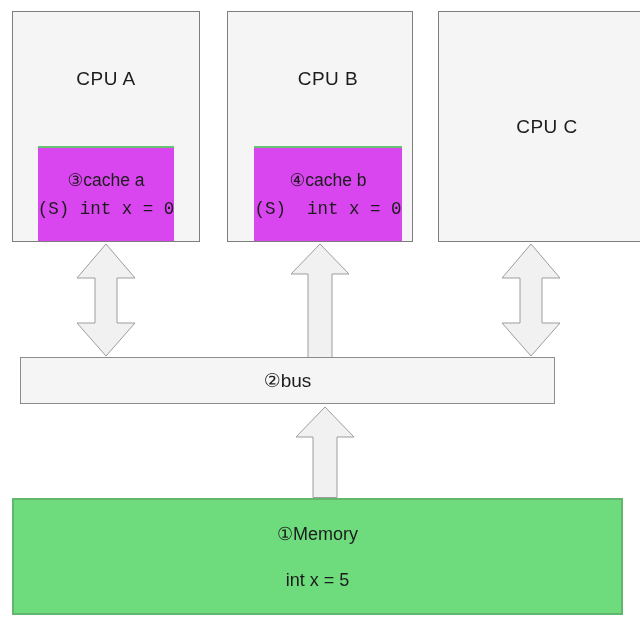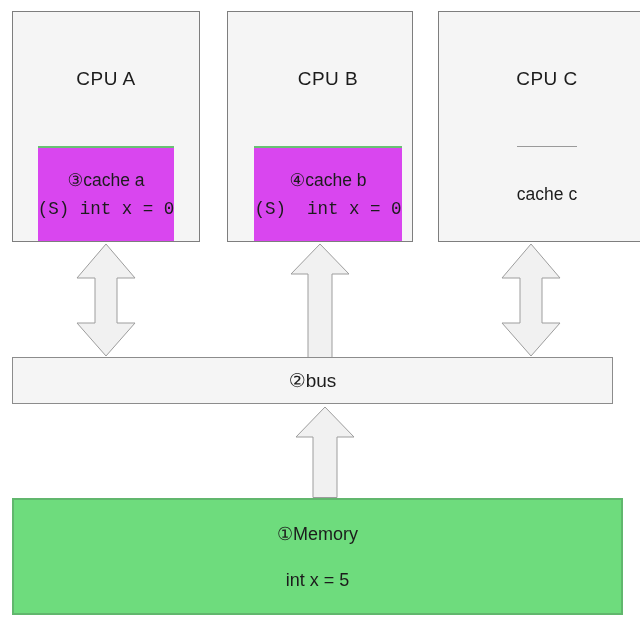--- a/index.html
+++ b/index.html
@@ -27,21 +27,21 @@
   .cache {
     height:95px; display:flex; flex-direction:column;
     align-items:center; justify-content:center; gap:8px;
     font-size:17.5px; background:#f5f5f5; border-top:1px solid #9a9a9a;
   }
   .cache.green { background:#d946ef; border-top:2px solid #69c173; }
   .cache-state { white-space:pre;font-family:Liberation Mono, monospace; }
 
   
   .bus {
-    position:absolute; left:12px; top:357px; width:601px; height:47px;
+    position:absolute; left:20px; top:357px; width:535px; height:47px;
     background:#f5f5f5; border:1.5px solid #8c8c8c;
     display:flex; align-items:center; justify-content:center;
     font-size:19px;
   }
 
   
   .memory {
     position:absolute; left:12px; top:498px; width:611px; height:117px;
     background:#6edc7d; border:2px solid #61b76d;
     display:flex; flex-direction:column; align-items:center; justify-content:center; gap:25px;
@@ -72,23 +72,20 @@
   <div class="cpu-box b">
     <div class="cpu-top">CPU B</div>
     <div class="cache green">
       <div class="cache-title">④cache b</div>
       <div class="cache-state">(S)  int x = 0</div>
     </div>
   </div>
 
   <div class="cpu-box c">
     <div class="cpu-top">CPU C</div>
-    <div class="cache">
-      <div class="cache-title">cache c</div>
-    </div>
   </div>
 
   <div class="arrow a">
     <svg width="60" height="114" viewBox="0 0 60 114">
       <polygon points="30,1 59,35 41,35 41,80 59,80 30,113 1,80 19,80 19,35 1,35" fill="#f1f1f1" stroke="#9d9d9d" stroke-width="1" stroke-linejoin="miter"></polygon>
     </svg>
   </div>
 
   <div class="arrow b">
     <svg width="60" height="115" viewBox="0 0 60 115">

